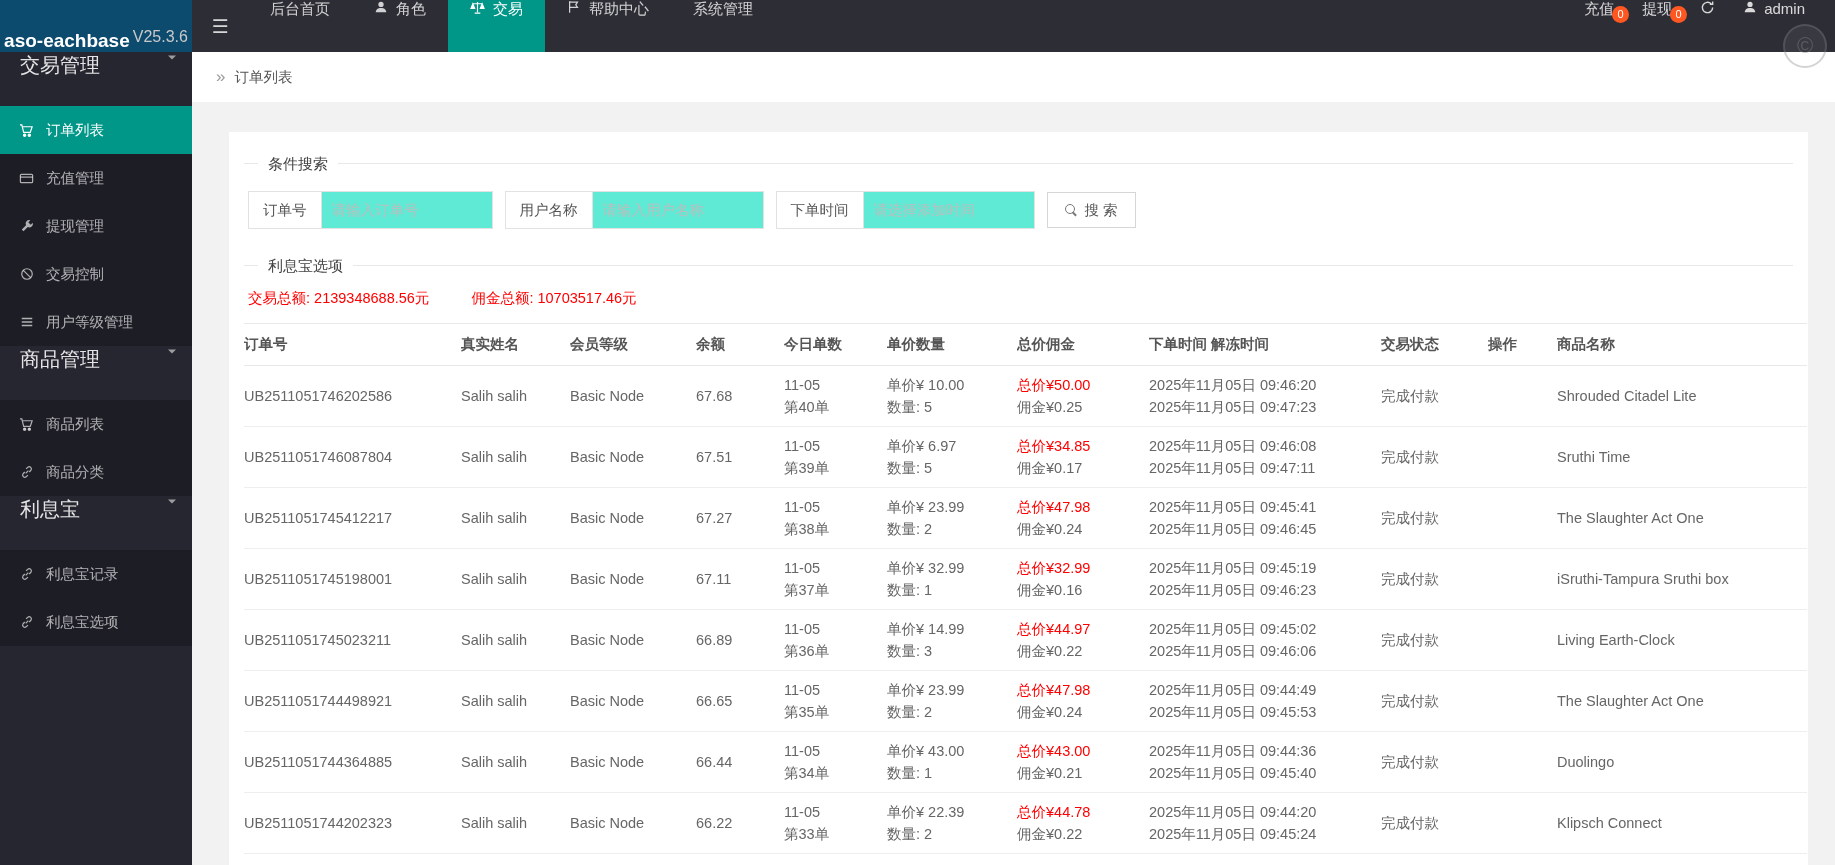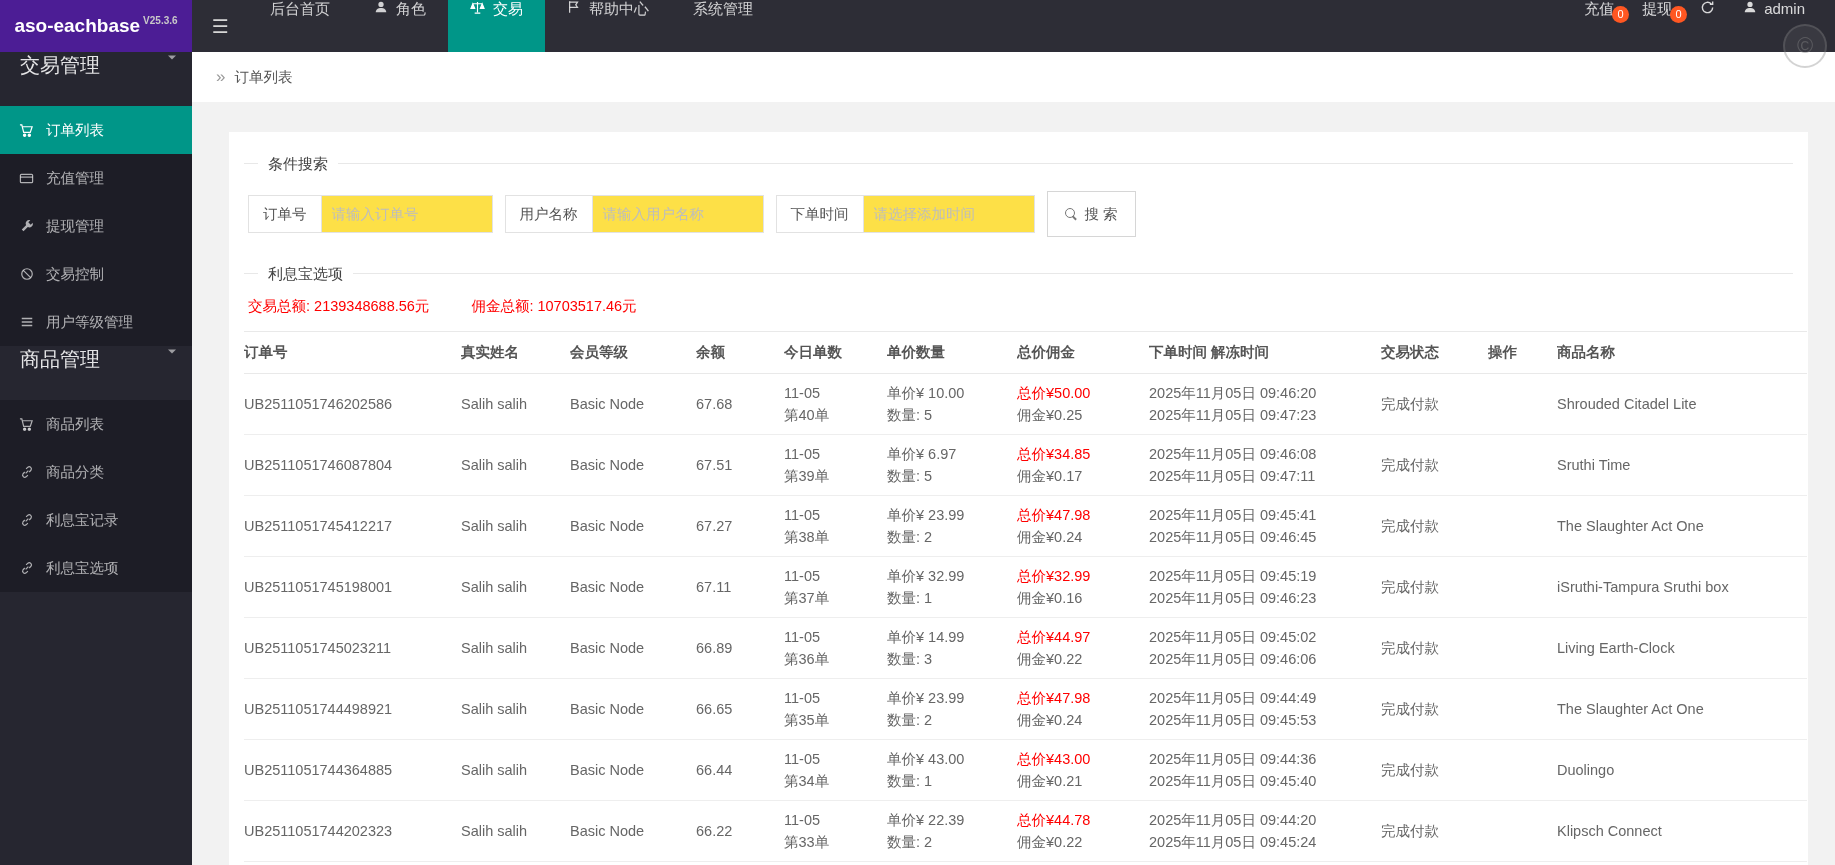--- a/index.html
+++ b/index.html
@@ -4,22 +4,22 @@
 <style>
   * { margin:0; padding:0; box-sizing:border-box; }
   html,body { width:1835px; height:865px; overflow:hidden; }
   body {
     font-family:"Liberation Sans","DejaVu Sans",sans-serif;
     background:#f2f2f2; color:#666; font-size:15px;
     --accent:#009688; --danger:#ff0000; --badge:#ff5722;
   }
   
   .header { position:fixed; top:0; left:0; right:0; height:52px; background:#2d2d36; display:flex; align-items:stretch; z-index:10; }
-  .logo { width:192px; background:#4c1d95; color:#fff; display:flex; align-items:center; justify-content:center; font-size:19px; font-weight:700; flex:none; }
-  .logo sup { font-size:10px; font-weight:700; color:#c9c9c9; margin-left:3px; position:relative; top:-6px; }
+  .logo { width:192px; background:#0c4a6e; color:#fff; display:flex; align-items:flex-end; justify-content:center; font-size:19px; font-weight:700; flex:none; }
+  .logo sup { font-size:16px; font-weight:400; color:#c9c9c9; margin-left:3px; position:relative; top:-6px; }
   .hamburger { width:56px; display:flex; align-items:center; justify-content:center; color:#d6d6d6; font-size:19px; cursor:pointer; }
   .nav { display:flex; }
   .nav-item { display:flex; align-items:flex-start; gap:8px; padding:0 22px; color:rgba(255,255,255,.78); font-size:15px; cursor:pointer; }
   .nav-item.active { background:var(--accent); color:#fff; }
   .nav-item .icon { display:inline-flex; }
   .header-right { margin-left:auto; display:flex; align-items:stretch; padding-right:16px; }
   .hbtn { position:relative; display:flex; align-items:flex-start; gap:7px; padding:0 14px; color:rgba(255,255,255,.82); font-size:15px; cursor:pointer; }
   .badge { position:absolute; top:6px; right:-1px; min-width:17px; height:17px; line-height:17px; border-radius:9px; background:var(--badge); color:#fff; font-size:11px; text-align:center; padding:0 4px; }
   .icon { display:inline-flex; align-items:center; justify-content:center; }
   
@@ -37,23 +37,23 @@
   .breadcrumb-sep { color:#999; font-size:17px; }
   .breadcrumb-current { color:#555; }
   .card { background:#fff; margin:30px 27px 0 37px; padding:15px 15px 0; min-height:720px; }
   .fieldset { position:relative; border-top:1px solid #e8e8e8; margin-top:16px; height:1px; }
   .fieldset .legend { position:absolute; top:-10px; left:14px; background:#fff; padding:0 10px; color:#444; font-size:15px; line-height:20px; white-space:nowrap; }
   
   .search-row { display:flex; align-items:center; padding:27px 0 20px 4px; }
   .search-fields { display:flex; gap:12px; }
   .field-group { display:flex; }
   .field-label { border:1px solid #e2e2e2; border-right:none; padding:0 14px; height:38px; line-height:36px; background:#fff; color:#555; font-size:14.5px; white-space:nowrap; }
-  .field-input { border:1px solid #e2e2e2; height:38px; width:172px; padding:0 10px; font-size:14.5px; color:#333; outline:none; background:#fde047; }
+  .field-input { border:1px solid #e2e2e2; height:38px; width:172px; padding:0 10px; font-size:14.5px; color:#333; outline:none; background:#5eead4; }
   .field-input::placeholder { color:#bdbdbd; }
-  .search-btn { display:flex; align-items:center; gap:7px; border:1px solid #d6d6d6; background:#fff; height:46px; padding:0 17px; margin-left:12px; font-size:14.5px; color:#555; cursor:pointer; font-family:inherit; }
+  .search-btn { display:flex; align-items:center; gap:7px; border:1px solid #d6d6d6; background:#fff; height:36px; padding:0 17px; margin-left:12px; font-size:14.5px; color:#555; cursor:pointer; font-family:inherit; }
   .mag { position:relative; width:13px; height:13px; display:inline-block; }
   .mag::before { content:""; position:absolute; width:8px; height:8px; border:1.5px solid #777; border-radius:50%; top:0; left:0; }
   .mag::after { content:""; position:absolute; width:5px; height:1.5px; background:#777; transform:rotate(45deg); top:9px; left:7.5px; }
   
   .stats-row { padding:23px 0 15px 4px; color:var(--danger); font-size:14.5px; }
   .stat { margin-right:42px; }
   
   table { width:100%; border-collapse:collapse; table-layout:fixed; border-top:1px solid #e9e9e9; }
   th { text-align:left; font-weight:700; color:#555; font-size:14.5px; padding:11px 10px 11px 0; border-bottom:1px solid #e9e9e9; white-space:nowrap; overflow:hidden; }
   td { padding:8px 10px 8px 0; border-bottom:1px solid #eee; font-size:14.5px; color:#666; line-height:22px; vertical-align:middle; overflow:hidden; }
@@ -212,20 +212,28 @@
       <div class="side-item">
         <span class="icon">
           <svg width="14" height="14" viewBox="0 0 16 16" fill="none" stroke="currentColor" stroke-width="1.4">
             <path d="M6.5 9.5l3-3"></path>
             <path d="M7 4.5L9 2.5a2.5 2.5 0 0 1 3.5 3.5L10.5 8"></path>
             <path d="M9 11.5L7 13.5a2.5 2.5 0 0 1-3.5-3.5L5.5 8"></path>
           </svg>
         </span>
         <span>商品分类</span>
       </div>
+    </div>
+    <div class="side-section-header">
+      <span>利息宝</span>
+      <span class="chev">
+        <svg width="10" height="10" viewBox="0 0 10 10" fill="currentColor">
+          <path d="M1 3.5l4 4 4-4z"></path>
+        </svg>
+      </span>
     </div>
     <div class="side-items">
       <div class="side-item">
         <span class="icon">
           <svg width="14" height="14" viewBox="0 0 16 16" fill="none" stroke="currentColor" stroke-width="1.4">
             <path d="M6.5 9.5l3-3"></path>
             <path d="M7 4.5L9 2.5a2.5 2.5 0 0 1 3.5 3.5L10.5 8"></path>
             <path d="M9 11.5L7 13.5a2.5 2.5 0 0 1-3.5-3.5L5.5 8"></path>
           </svg>
         </span>

